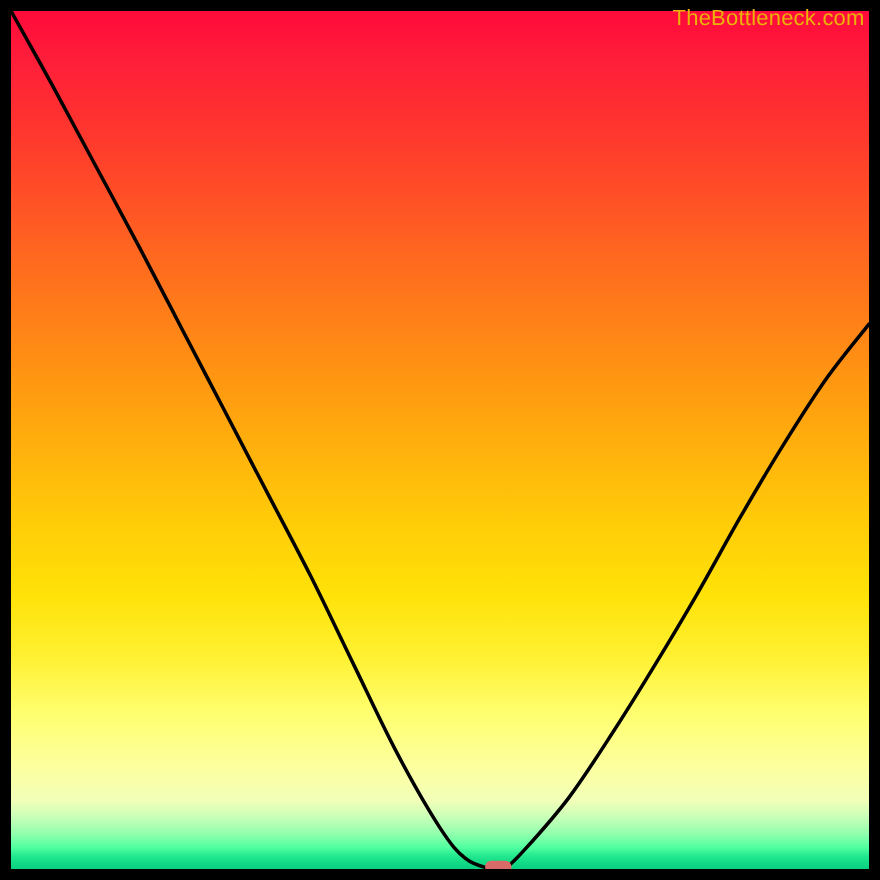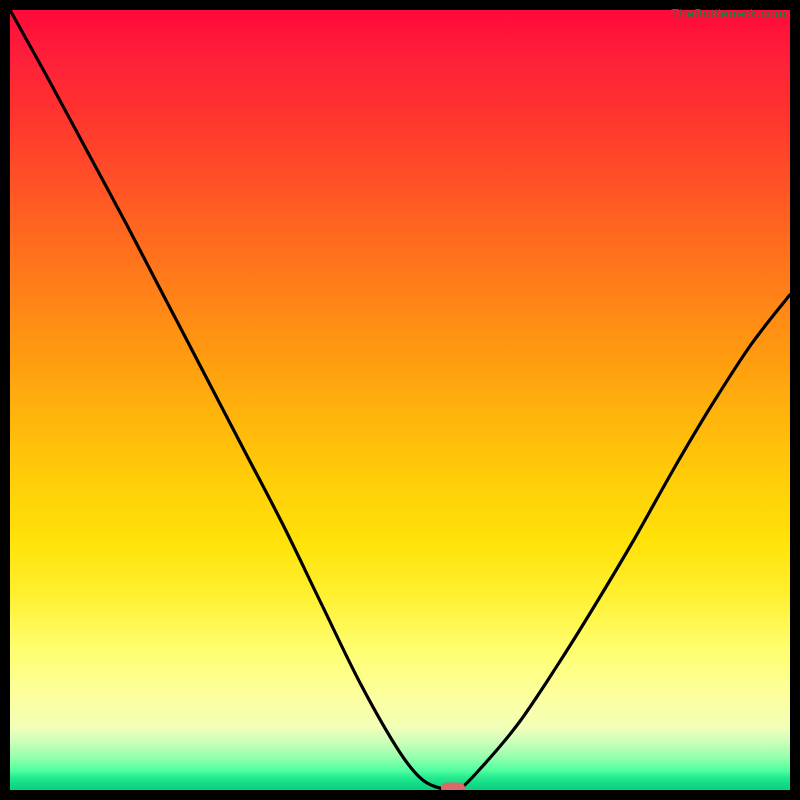--- a/index.html
+++ b/index.html
@@ -62,22 +62,22 @@
     width: 24px;
     height: 11px;
     background: #d86a68;
     border-radius: 6px;
     transform: translate(-50%, -50%);
   }
   .watermark {
     position: absolute;
     top: 6px;
     right: 14px;
-    color: #15803d;
-    font-size: 13px;
+    color: #eab308;
+    font-size: 20px;
     font-weight: 500;
     letter-spacing: 0.2px;
     user-select: none;
   }
 </style>
 </head>
 <body>
 
 <div class="frame">
   <div class="plot-area">

